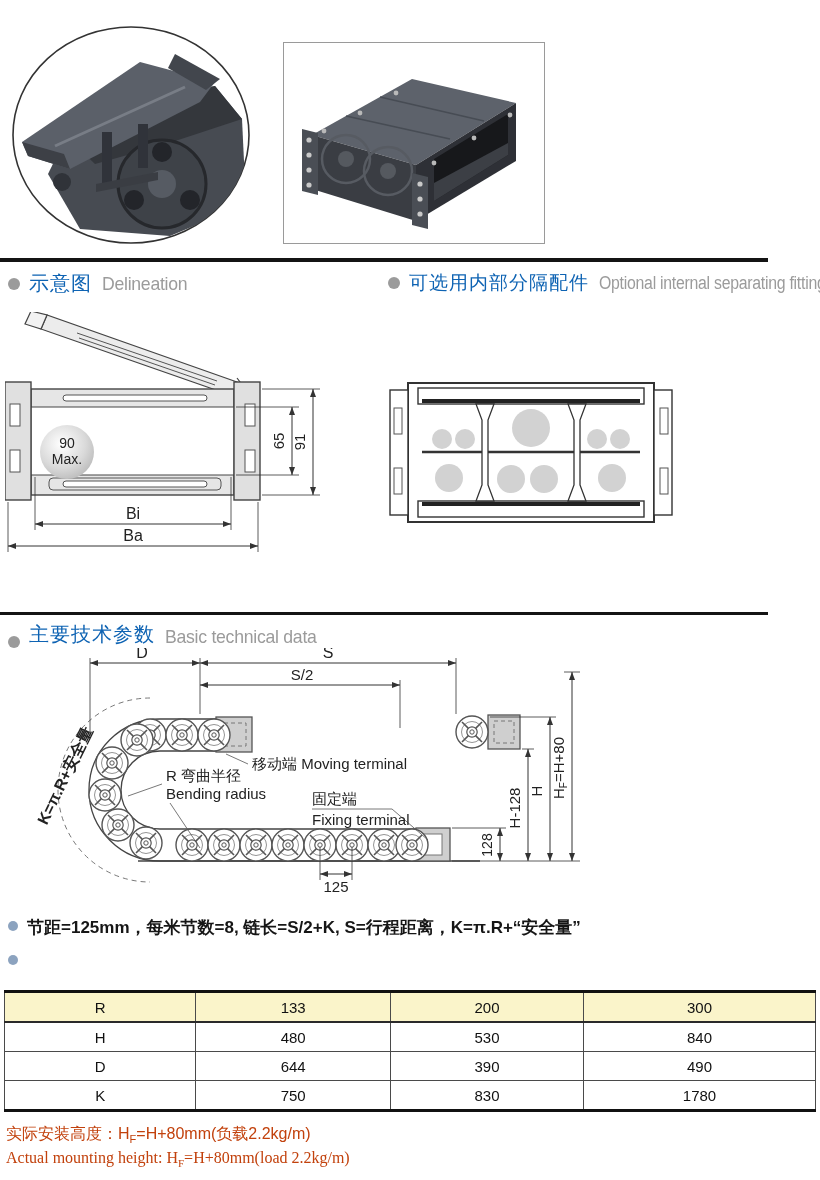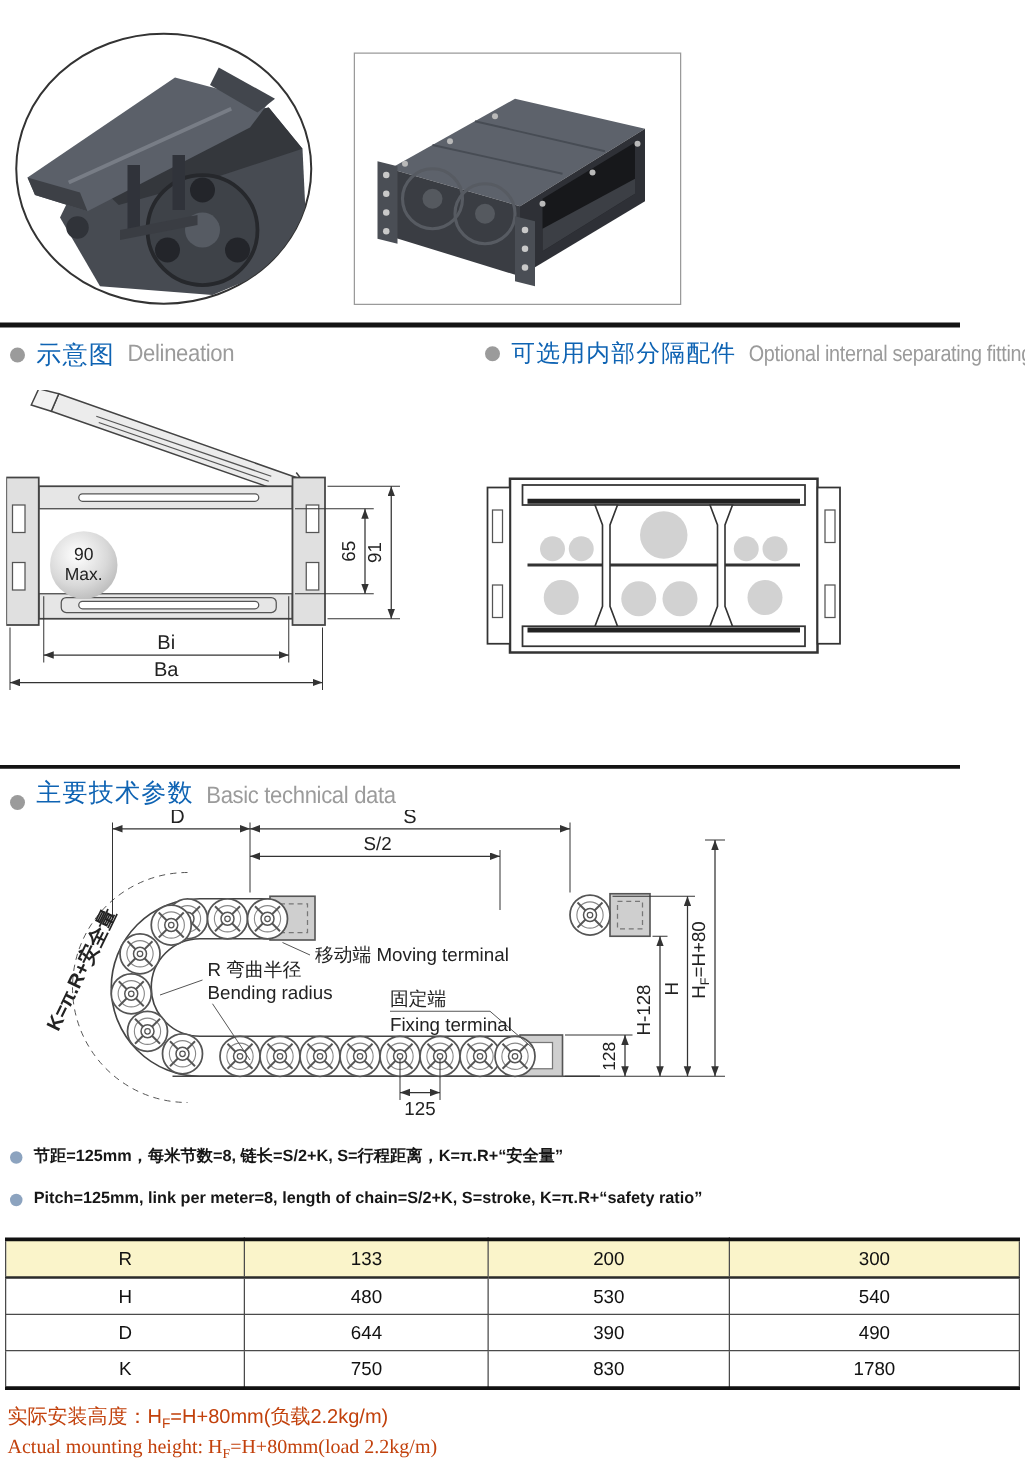--- a/index.html
+++ b/index.html
@@ -5,21 +5,21 @@
   html,body{margin:0;padding:0;}
   body{width:820px;height:1180px;position:relative;background:#fff;
        font-family:"Liberation Sans","DejaVu Sans",sans-serif;color:#1a1a1a;overflow:hidden;}
   .abs{position:absolute;}
   .divider{left:0;height:4px;background:#141414;width:768px;}
   .sec-head{display:flex;align-items:center;white-space:nowrap;}
   .sec-head .dot{width:12px;height:12px;border-radius:50%;background:#9b9b9b;margin-right:9px;flex:0 0 auto;}
   .sec-head .zh{color:#0e63b3;font-weight:normal;font-size:20px;letter-spacing:1px;}
   .sec-head .en{color:#9b9b9b;font-size:19px;margin-left:10px;display:inline-block;transform:scaleX(.93);transform-origin:left center;letter-spacing:-0.3px;}
   .photo-rect{border:1px solid #9a9a9a;background:#fff;}
-  .note{display:flex;align-items:flex-start;font-size:13px;font-weight:600;color:#161616;}
+  .note{display:flex;align-items:flex-start;font-size:17px;font-weight:600;color:#161616;}
   .note .ndot{width:10px;height:10px;border-radius:50%;background:#8ca3bf;margin:5px 9px 0 0;flex:0 0 auto;}
   table.spec{border-collapse:collapse;width:812px;table-layout:fixed;
              border-top:3px solid #111;border-bottom:3px solid #111;font-size:15px;}
   table.spec td{border:1.5px solid #4a4a4a;text-align:center;height:28px;padding:0;color:#111;}
   table.spec tr.hdr td{background:#faf4ca;border-bottom:2.5px solid #2a2a2a;}
   .footer-line{font-size:16px;line-height:23px;color:#c2410c;}
   .footer-line sub{font-size:11px;}
   svg text{font-family:"Liberation Sans","DejaVu Sans",sans-serif;fill:#222;}
   .dim{stroke:#333;stroke-width:1;fill:none;}
   .ext{stroke:#333;stroke-width:0.8;fill:none;}
@@ -313,21 +313,20 @@
   </g>
 </svg>
 </div>
 
 <div class="abs note" style="left:8px;top:916px;width:804px;">
   <span class="ndot"></span>
   <span>节距=125mm，每米节数=8, 链长=S/2+K, S=行程距离，K=π.R+“安全量”</span>
 </div>
 <div class="abs note" style="left:8px;top:950px;width:804px;">
   <span class="ndot"></span>
-  <span>Pitch=125mm, link per meter=8, length of chain=S/2+K, S=stroke, K=π.R+“safety ratio”</span>
 </div>
 
 <div class="abs" style="left:4px;top:990px;">
 <table class="spec">
   <colgroup>
         <col style="width:23.6%">
         <col style="width:24%">
         <col style="width:23.8%">
         <col style="width:28.6%">
       </colgroup>
@@ -335,21 +334,21 @@
         <tr class="hdr">
     <td>R</td>
     <td>133</td>
     <td>200</td>
     <td>300</td>
   </tr>
   <tr>
     <td>H</td>
     <td>480</td>
     <td>530</td>
-    <td>540</td>
+    <td>840</td>
   </tr>
   <tr>
     <td>D</td>
     <td>644</td>
     <td>390</td>
     <td>490</td>
   </tr>
   <tr>
     <td>K</td>
     <td>750</td>

